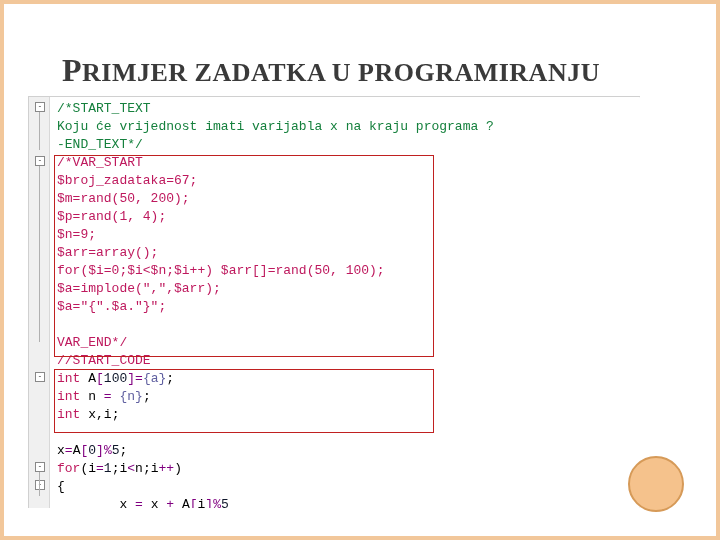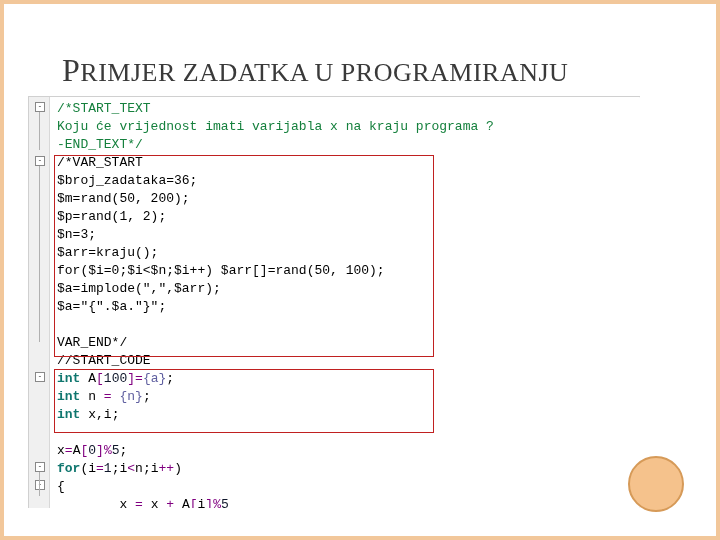--- a/index.html
+++ b/index.html
@@ -21,21 +21,21 @@
     background: #ffffff;
   }
   .title {
     position: absolute;
     top: 48px;
     left: 58px;
     font-size: 26px;
     letter-spacing: 0.5px;
     color: #3a3a3a;
     font-variant: small-caps;
-    font-weight: 400;
+    font-weight: 700;
   }
   .title .bigcap {
     font-size: 32px;
   }
   .code-box {
     position: absolute;
     top: 92px;
     left: 24px;
     width: 612px;
     height: 412px;
@@ -99,23 +99,23 @@
   pre.code {
     position: absolute;
     left: 28px;
     top: 3px;
     margin: 0;
     font-family: Consolas, 'Courier New', monospace;
     font-size: 13px;
     line-height: 18px;
     white-space: pre;
   }
-  pre.code .c   { color: #000000; }        
+  pre.code .c   { color: #be185d; }        
   pre.code .pp  { color: #15803d; }        
-  pre.code .k   { color: #0f766e; font-weight: bold; } 
+  pre.code .k   { color: #be185d; font-weight: normal; } 
   pre.code .v   { color: #000000; }
   pre.code .num { color: #0f172a; }        
   pre.code .op  { color: #800080; }        
   pre.code .tn  { color: #6060a0; }        
 
   .redbox {
     position: absolute;
     border: 1px solid #c02020;
     background: transparent;
     pointer-events: none;
@@ -149,25 +149,25 @@
     <div class="fold" style="top: 383px;">-</div>
 
     <div class="gline" style="top: 15px; height: 38px;"></div>
     <div class="gline" style="top: 69px; height: 176px;"></div>
     <div class="gline" style="top: 375px; height: 24px;"></div>
 
     <pre class="code"><span class="pp">/*START_TEXT</span>
 <span class="pp">Koju će vrijednost imati varijabla x na kraju programa ?</span>
 <span class="pp">-END_TEXT*/</span>
 <span class="c">/*VAR_START</span>
-<span class="c">$broj_zadataka=36;</span>
+<span class="c">$broj_zadataka=67;</span>
 <span class="c">$m=rand(50, 200);</span>
-<span class="c">$p=rand(1, 2);</span>
-<span class="c">$n=3;</span>
-<span class="c">$arr=kraju();</span>
+<span class="c">$p=rand(1, 4);</span>
+<span class="c">$n=9;</span>
+<span class="c">$arr=array();</span>
 <span class="c">for($i=0;$i&lt;$n;$i++) $arr[]=rand(50, 100);</span>
 <span class="c">$a=implode(",",$arr);</span>
 <span class="c">$a="{".$a."}";</span>
 
 <span class="c">VAR_END*/</span>
 <span class="c">//START_CODE</span>
 <span class="k">int</span> <span class="v">A</span><span class="op">[</span><span class="num">100</span><span class="op">]</span><span class="op">=</span><span class="tn">{a}</span>;
 <span class="k">int</span> <span class="v">n</span> <span class="op">=</span> <span class="tn">{n}</span>;
 <span class="k">int</span> <span class="v">x</span>,<span class="v">i</span>;
 

